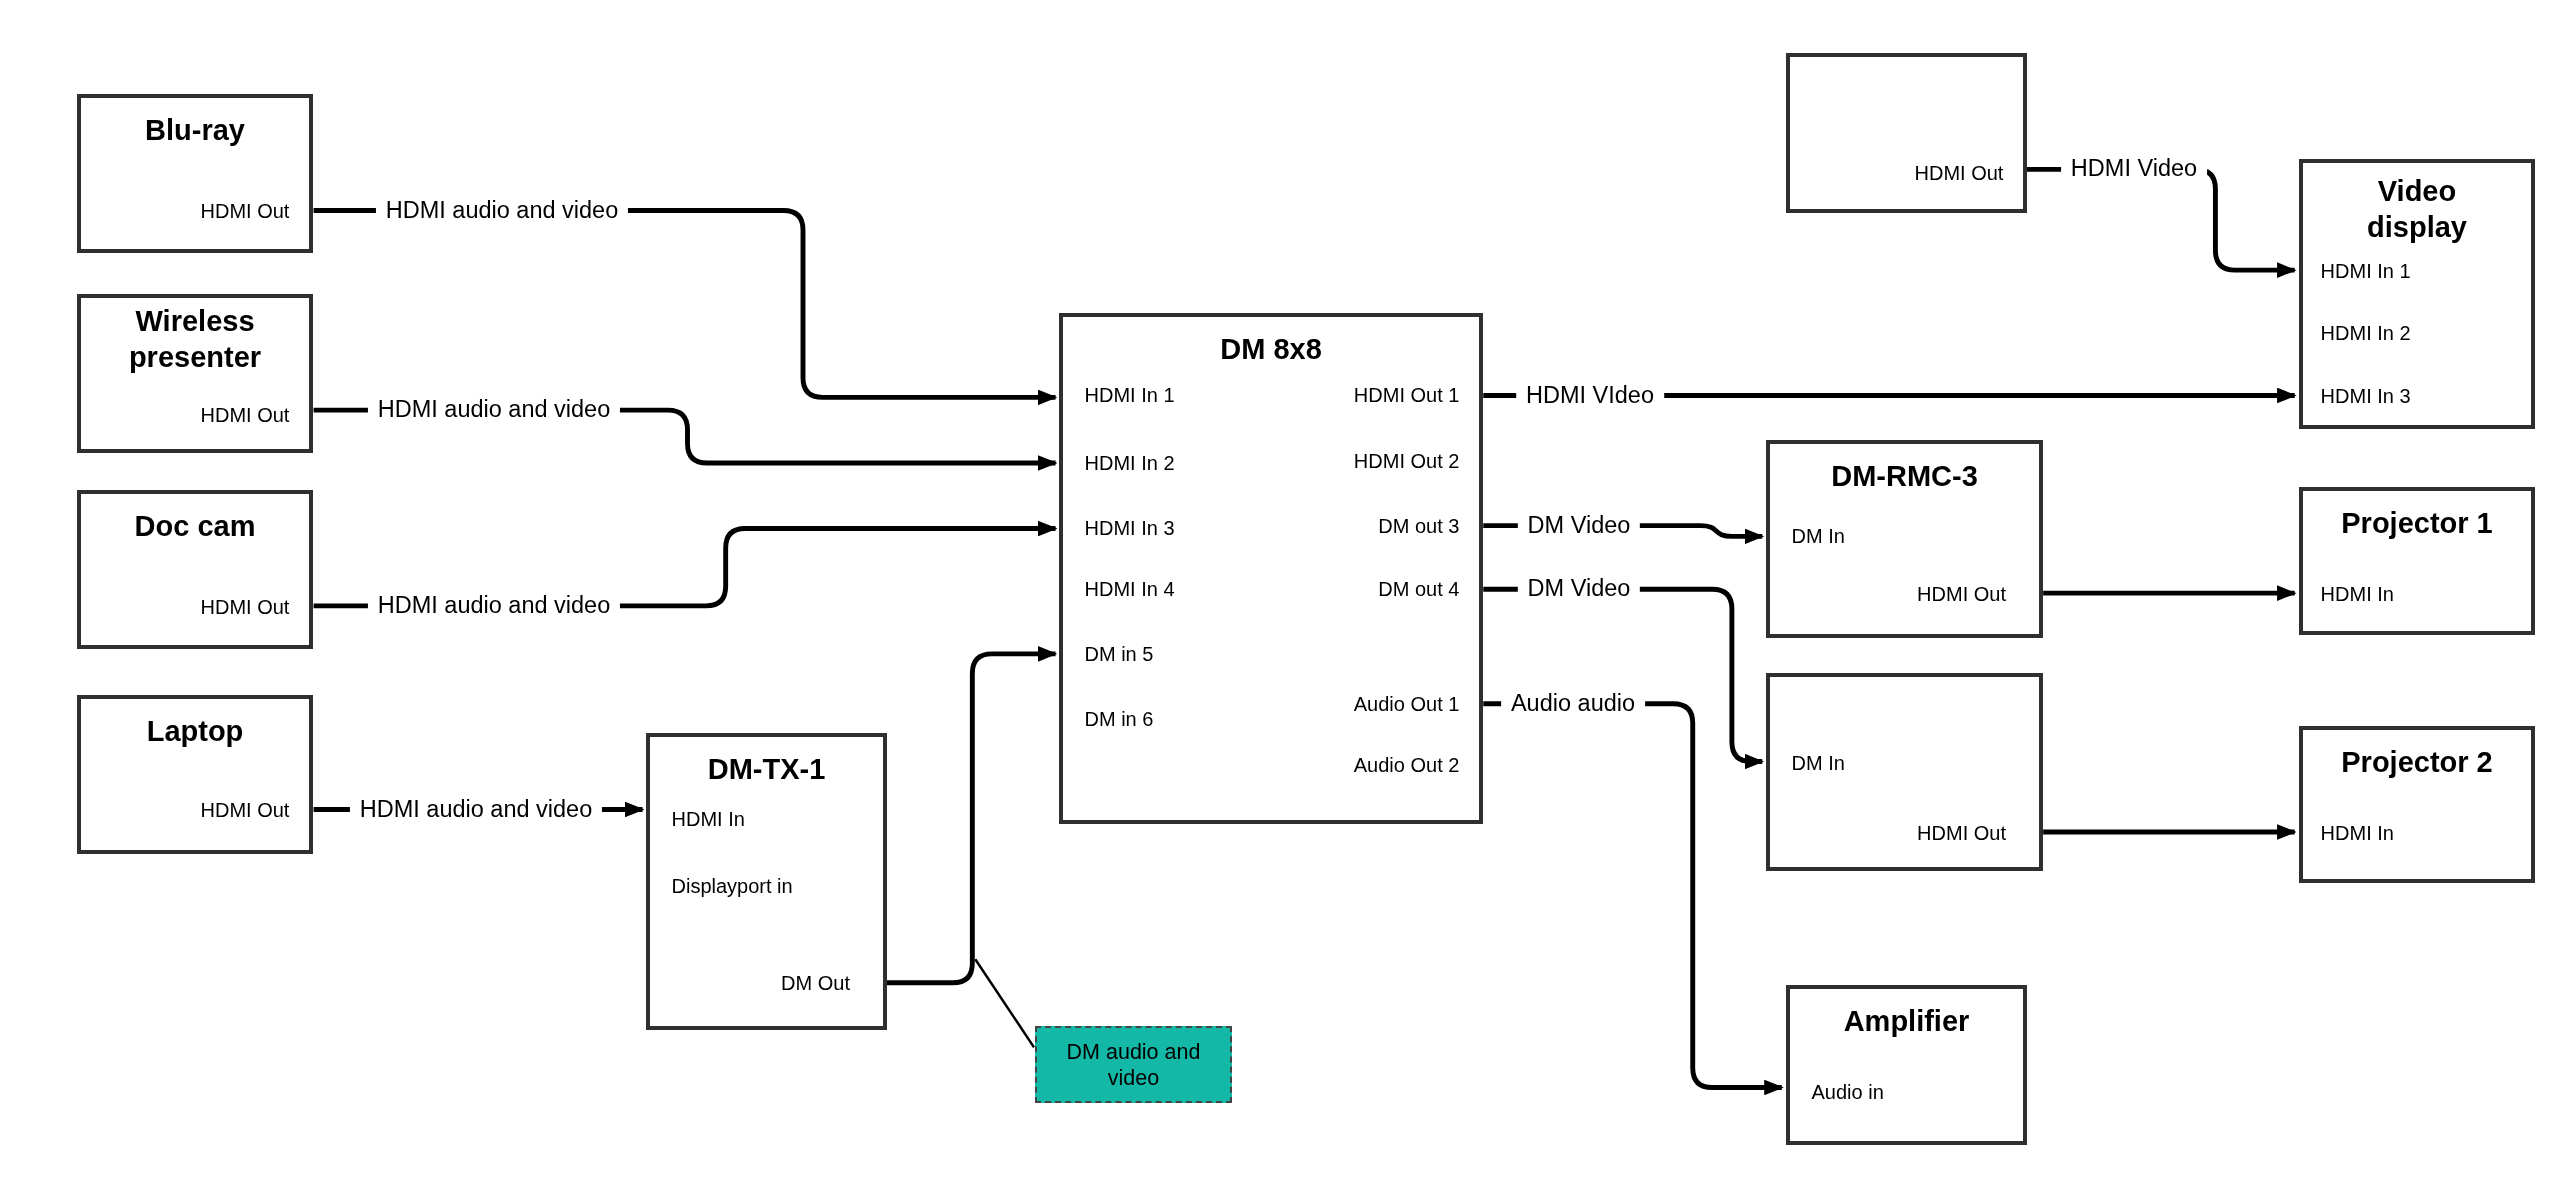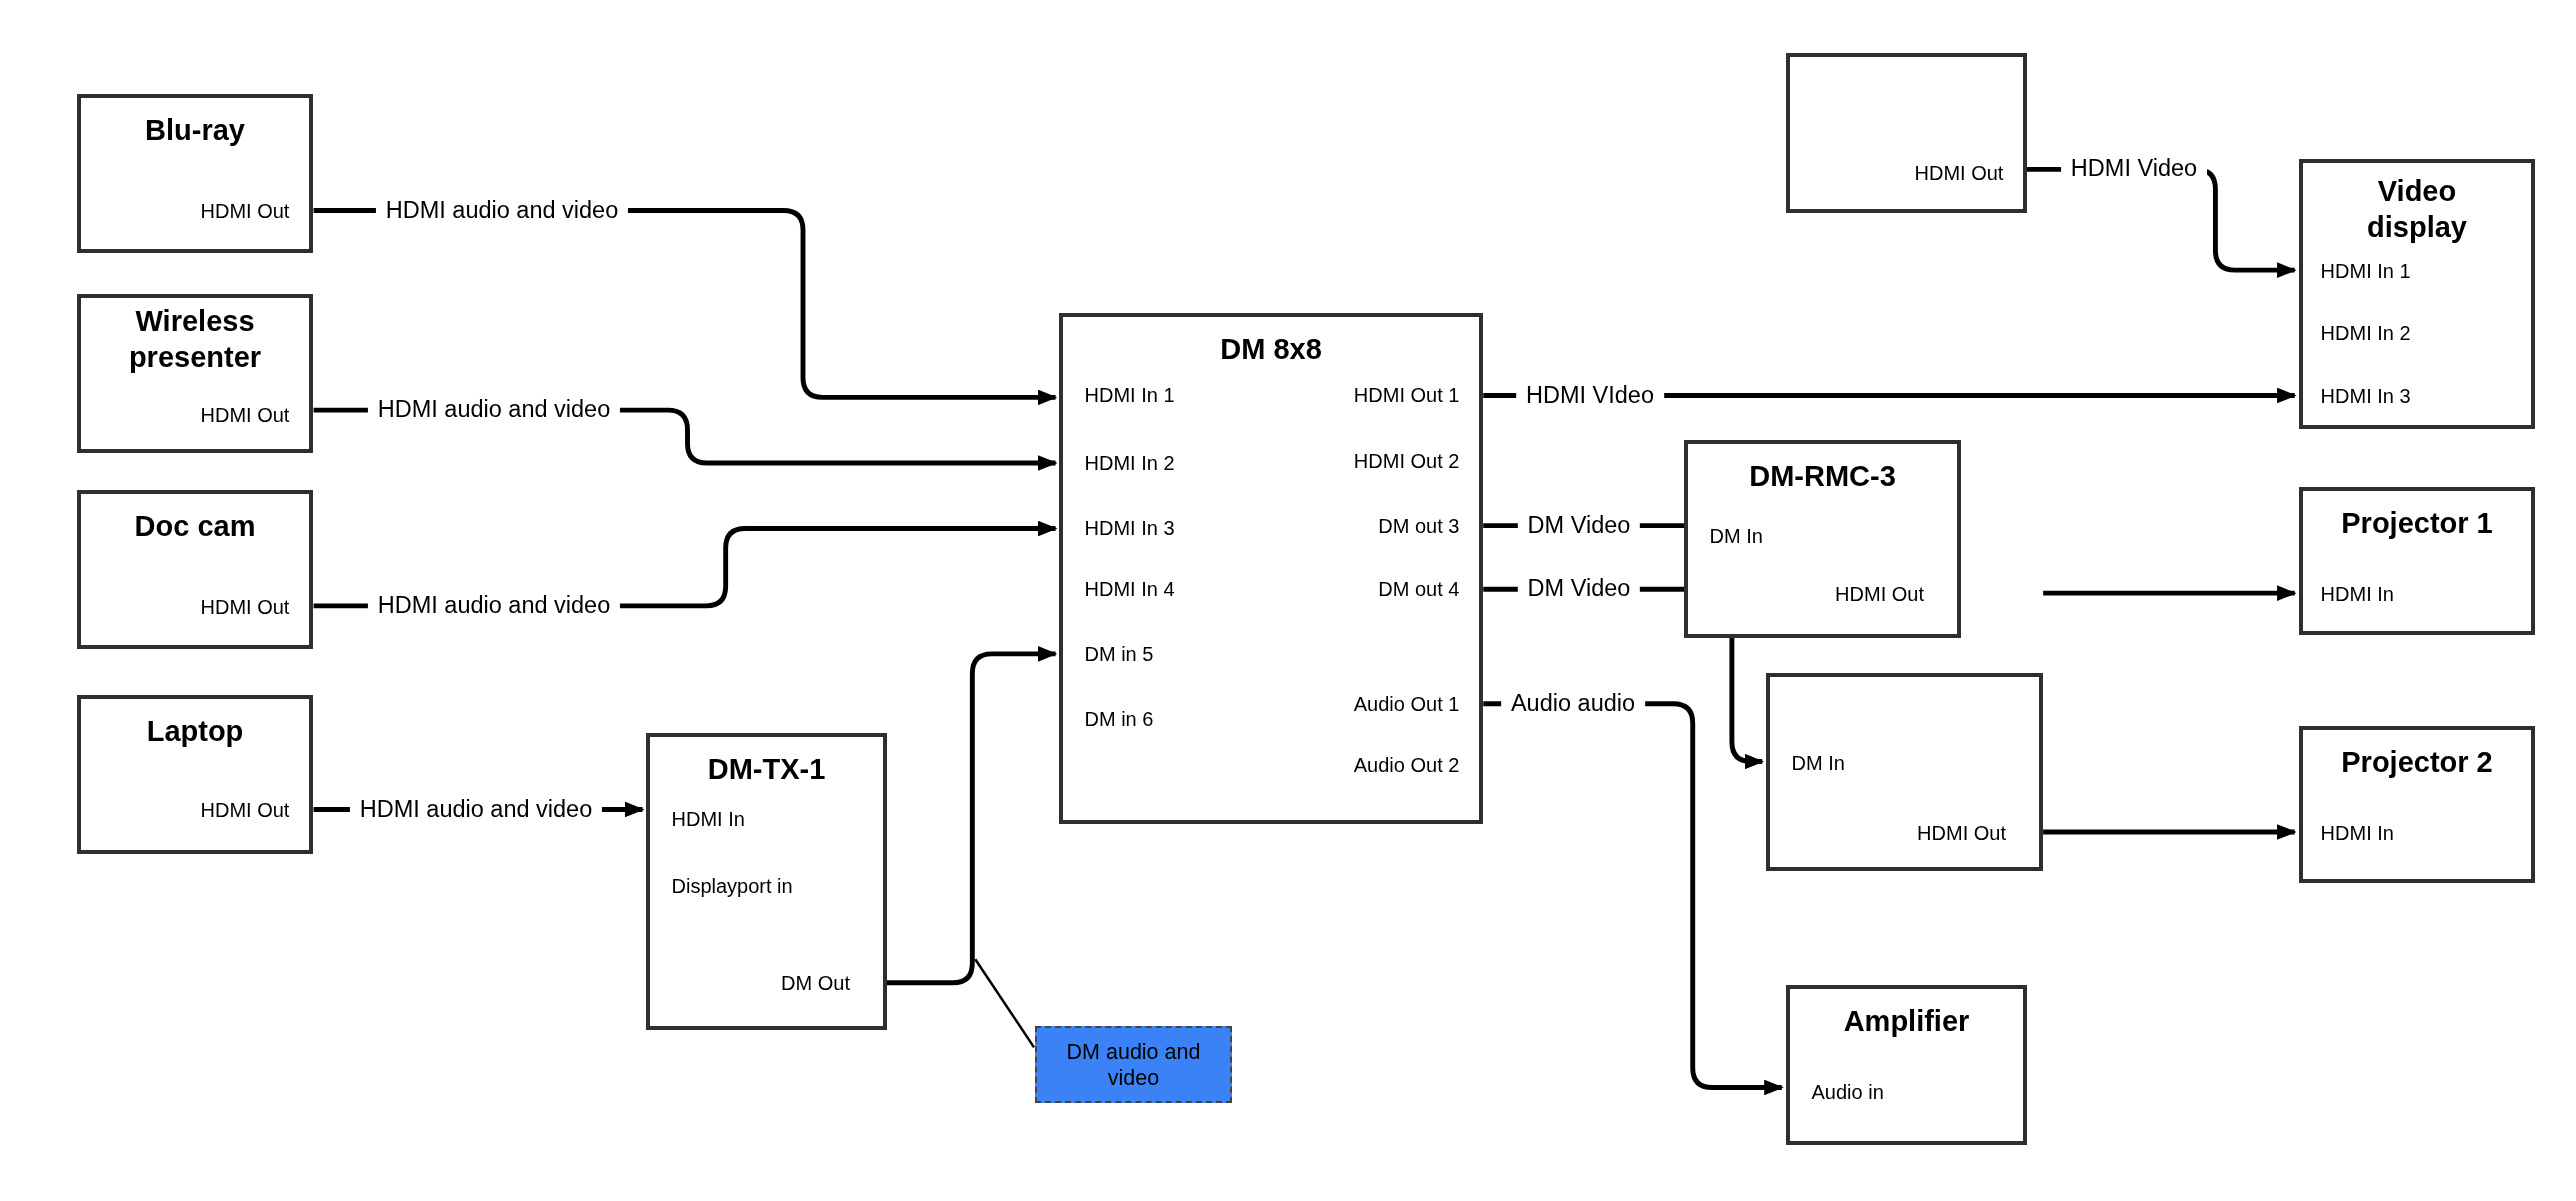--- a/index.html
+++ b/index.html
@@ -44,21 +44,21 @@
     padding:2px 9.8px;
     font-size:23.5px;
     line-height:25.5px;
     white-space:nowrap;
     z-index:3;
   }
   .callout{
     position:absolute;
     box-sizing:border-box;
     border:2px dashed #444;
-    background:#3b82f6;
+    background:#14b8a6;
     text-align:center;
     font-size:21.5px;
     line-height:26.4px;
     padding:10.8px 11.7px 0 11.7px;
     z-index:3;
   }
 </style>
 </head>
 <body>
 
@@ -134,21 +134,21 @@
     <div class="port r" style="top:116px">HDMI Out</div>
   </div>
 
   <div class="node" style="left:2299px;top:159px;width:236px;height:270px">
     <div class="title" style="padding-top:9.8px">Video display</div>
     <div class="port l" style="top:108px;padding-left:17.6px">HDMI In 1</div>
     <div class="port l" style="top:170px;padding-left:17.6px">HDMI In 2</div>
     <div class="port l" style="top:233px;padding-left:17.6px">HDMI In 3</div>
   </div>
 
-  <div class="node" style="left:1684px;top:440px;width:277px;height:198px">
+  <div class="node" style="left:1766px;top:440px;width:277px;height:198px">
     <div class="title">DM-RMC-3</div>
     <div class="port l" style="top:92px">DM In</div>
     <div class="port rr" style="top:150px">HDMI Out</div>
   </div>
 
   <div class="node" style="left:2299px;top:487px;width:236px;height:148px">
     <div class="title">Projector 1</div>
     <div class="port l" style="top:103px;padding-left:17.6px">HDMI In</div>
   </div>
 

